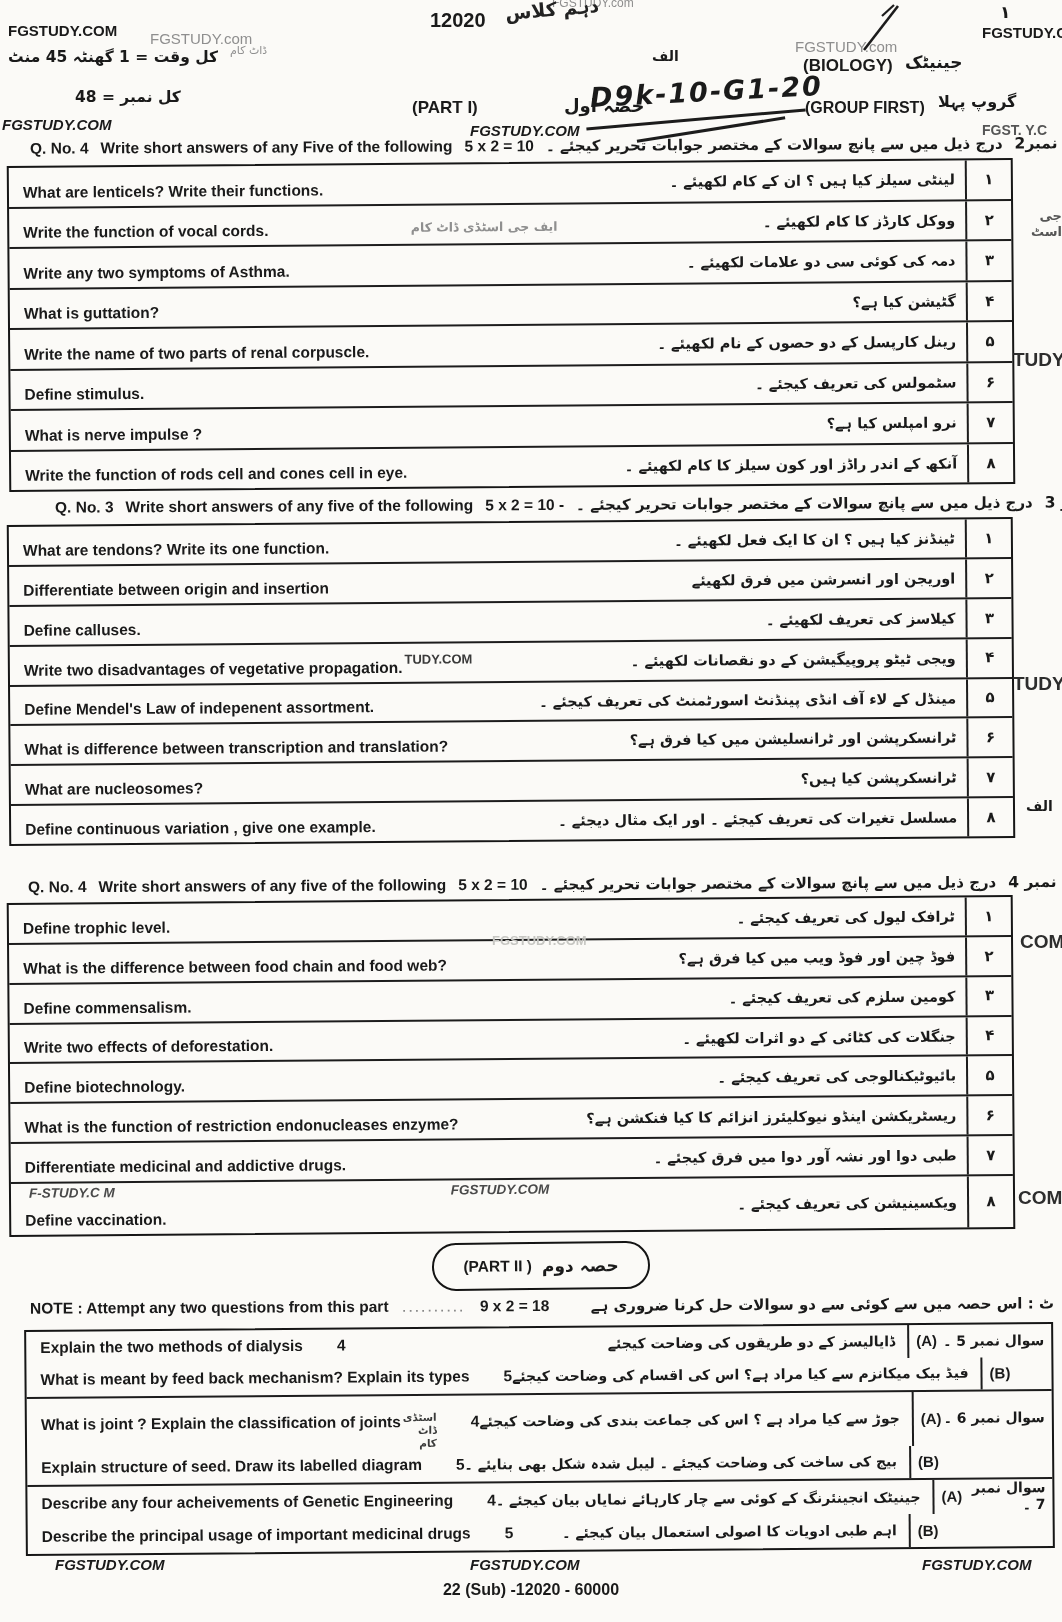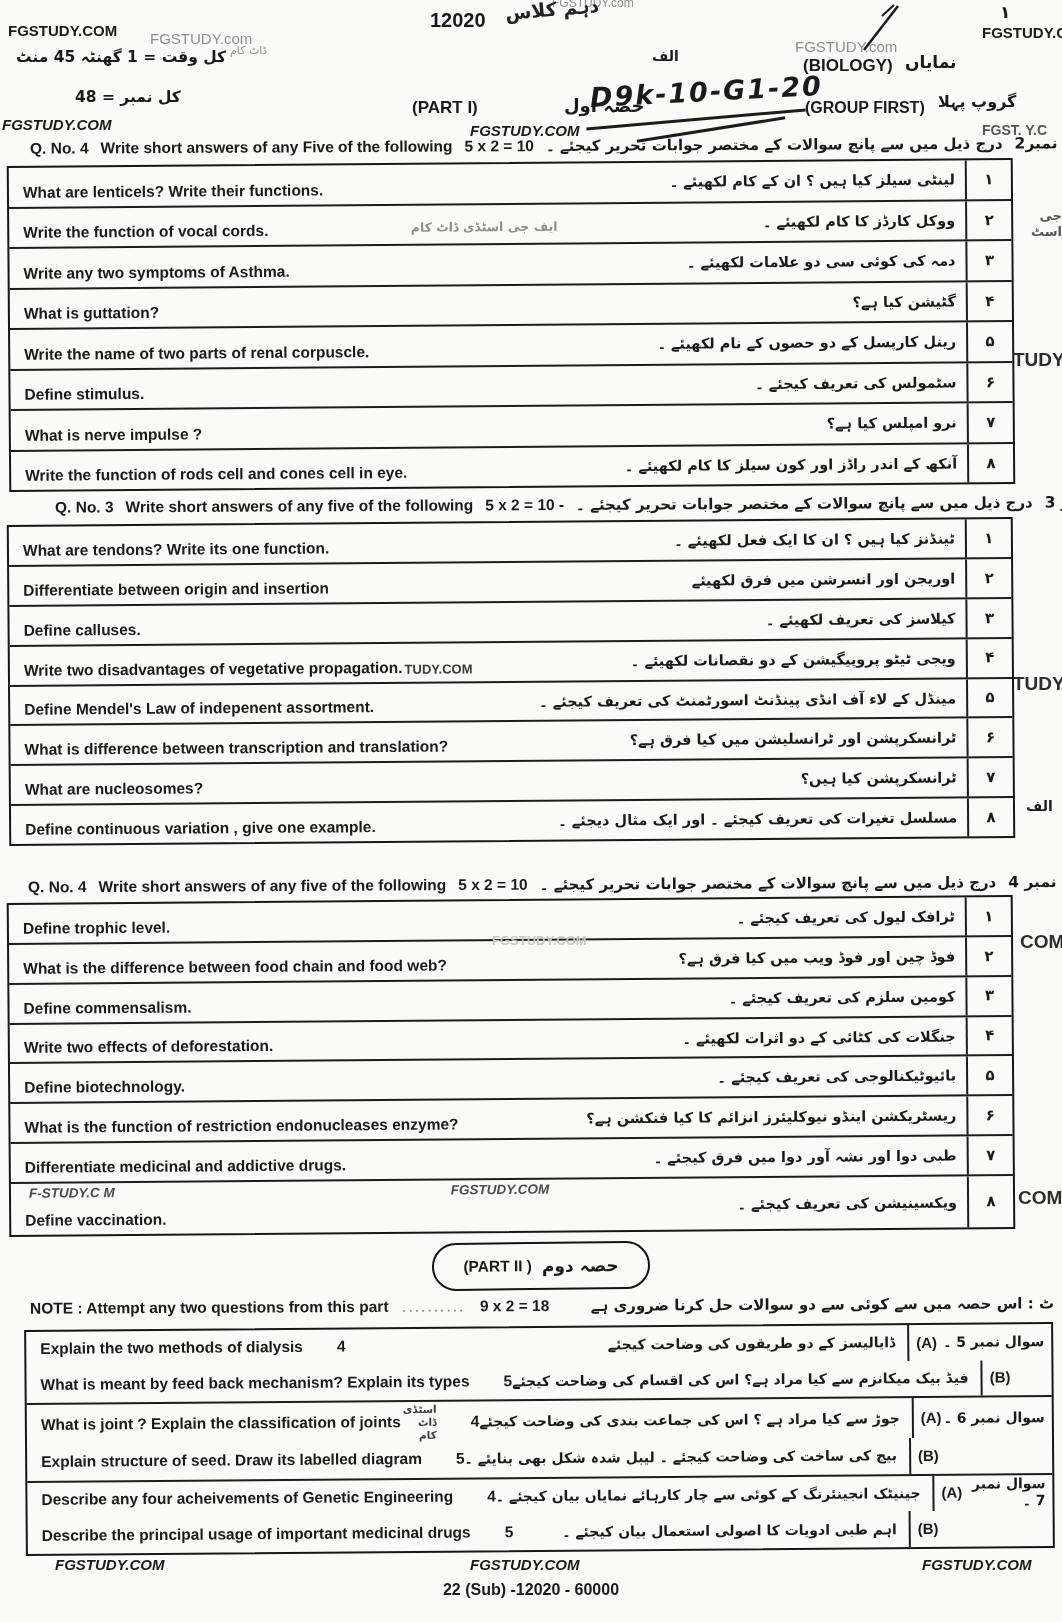--- a/index.html
+++ b/index.html
@@ -68,29 +68,29 @@
   <span class="abs hand b" dir="rtl" style="left:505px;top:-2px;font-size:19px;transform:rotate(-5deg);color:#222;">دہم کلاس</span>
   <span class="abs hand b" style="left:1000px;top:2px;font-size:17px;">١</span>
   <svg class="abs" style="left:858px;top:2px;" width="48" height="52">
     <line x1="6" y1="48" x2="40" y2="4" stroke="#1c1c1c" stroke-width="2.6"></line>
     <line x1="24" y1="14" x2="36" y2="3" stroke="#1c1c1c" stroke-width="2.2"></line>
   </svg>
   <span class="abs b" style="left:982px;top:24px;font-size:15px;">FGSTUDY.C</span>
   <span class="abs b" style="left:8px;top:22px;font-size:15px;">FGSTUDY.COM</span>
   <span class="abs gray" style="left:150px;top:30px;font-size:15px;">FGSTUDY.com</span>
 
-  <span class="abs ur b" dir="ltr" style="left:8px;top:48px;font-size:15.5px;margin-left:8px;">کل وقت = 1 گھنٹہ 45 منٹ</span>
+  <span class="abs ur b" dir="ltr" style="left:8px;top:48px;font-size:15.5px;">کل وقت = 1 گھنٹہ 45 منٹ</span>
   <span class="abs ur gray" dir="rtl" style="left:230px;top:44px;font-size:11px;">ڈاٹ کام</span>
   <span class="abs ur b" dir="rtl" style="left:75px;top:88px;font-size:15.5px;">کل نمبر = 48</span>
   <span class="abs b i" style="left:2px;top:116px;font-size:15px;">FGSTUDY.COM</span>
 
   <span class="abs ur b" dir="rtl" style="left:652px;top:48px;font-size:14px;">الف</span>
   <span class="abs gray" style="left:795px;top:38px;font-size:15px;">FGSTUDY.com</span>
   <span class="abs b" style="left:790px;top:56px;font-size:17px;margin-left:13px;">(BIOLOGY)</span>
-  <span class="abs ur b" dir="rtl" style="left:905px;top:52px;font-size:17px;">نمایاں</span>
+  <span class="abs ur b" dir="rtl" style="left:905px;top:52px;font-size:17px;">جینیٹک</span>
 
   <span class="abs b" style="left:412px;top:98px;font-size:17px;">(PART I)</span>
   <span class="abs ur b" dir="rtl" style="left:564px;top:95px;font-size:18px;">حصہ اول</span>
   <span class="abs hand b i" style="left:590px;top:76px;font-size:27px;letter-spacing:2px;transform:rotate(-3deg);">D9k-10-G1-20</span>
   <div class="swoosh" style="left:586px;top:118px;width:220px;transform:rotate(-5deg);"></div>
   <div class="swoosh" style="left:636px;top:128px;width:150px;height:2.5px;transform:rotate(-9deg);"></div>
   <span class="abs b" style="left:805px;top:98px;font-size:16px;">(GROUP FIRST)</span>
   <span class="abs ur b" dir="rtl" style="left:938px;top:92px;font-size:16px;">گروپ پہلا</span>
   <span class="abs b i" style="left:470px;top:122px;font-size:15px;">FGSTUDY.COM</span>
   <span class="abs b" style="left:982px;top:122px;font-size:14px;color:#555;">FGST. Y.C</span>
@@ -187,21 +187,21 @@
     <div class="qrow">
         <div class="qmain">
           <span class="q-en">Define calluses.</span>
           <span class="q-ur ur" dir="rtl">کیلاسز کی تعریف لکھیئے ۔</span>
         </div>
         <div class="qnum ur">۳</div>
       </div>
     <div class="qrow">
         <div class="qmain">
           <span class="q-en">Write two disadvantages of vegetative propagation.</span>
-          <span class="inwm" style="align-self:flex-end;padding-bottom:4px;">TUDY.COM</span>
+          <span class="inwm" style="align-self:flex-end;padding-bottom:14px;">TUDY.COM</span>
           <span class="q-ur ur" dir="rtl" style="margin-left:auto;">ویجی ٹیٹو پروپیگیشن  کے دو نقصانات لکھیئے ۔</span>
         </div>
         <div class="qnum ur">۴</div>
       </div>
     <div class="qrow">
         <div class="qmain">
           <span class="q-en">Define Mendel's Law of indepenent assortment.</span>
           <span class="q-ur ur" dir="rtl">مینڈل کے لاء آف انڈی پینڈنٹ اسورٹمنٹ کی تعریف کیجئے ۔</span>
         </div>
         <div class="qnum ur">۵</div>
@@ -326,21 +326,21 @@
           <span class="p2ur ur" dir="rtl">فیڈ بیک میکانزم سے کیا مراد ہے؟ اس کی اقسام کی وضاحت کیجئے</span>
         </div>
         <div class="p2ab">
           <span class="ab">(B)</span>
           <span class="qn ur" dir="rtl"></span>
         </div>
       </div>
     <div class="p2row groupstart">
         <div class="p2main">
           <span class="p2en">What is joint ? Explain the classification of joints</span>
-          <span class="inwm ur gray" dir="rtl" style="font-size:10.5px;align-self:flex-start;padding-top:1px;">اسٹڈی ڈاٹ کام</span>
+          <span class="inwm ur gray" dir="rtl" style="font-size:10.5px;align-self:flex-start;padding-top:15px;">اسٹڈی ڈاٹ کام</span>
           <span class="p2marks">4</span>
           <span class="p2ur ur" dir="rtl">جوڑ سے کیا مراد ہے ؟ اس کی جماعت بندی کی وضاحت کیجئے</span>
         </div>
         <div class="p2ab">
           <span class="ab">(A)</span>
           <span class="qn ur" dir="rtl">سوال نمبر 6 ۔</span>
         </div>
       </div>
     <div class="p2row">
         <div class="p2main">

